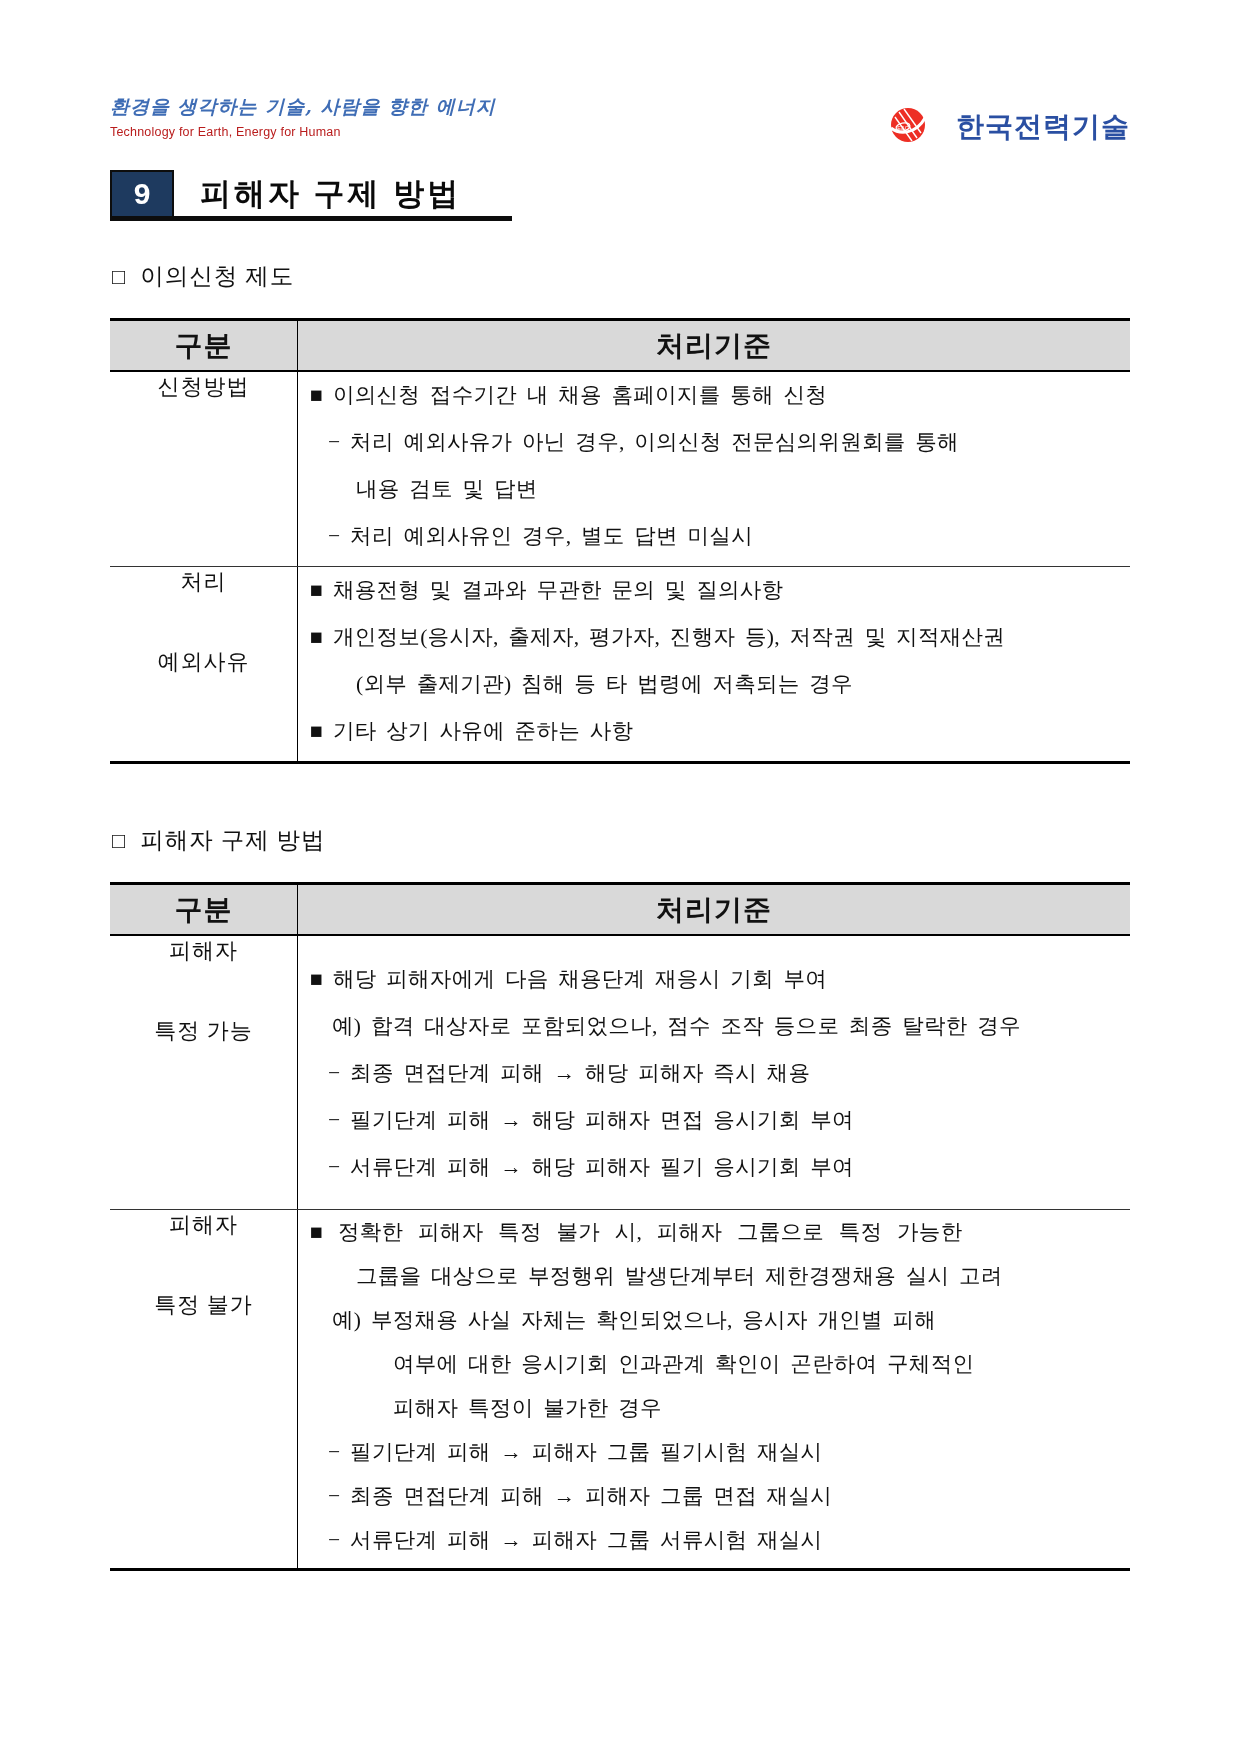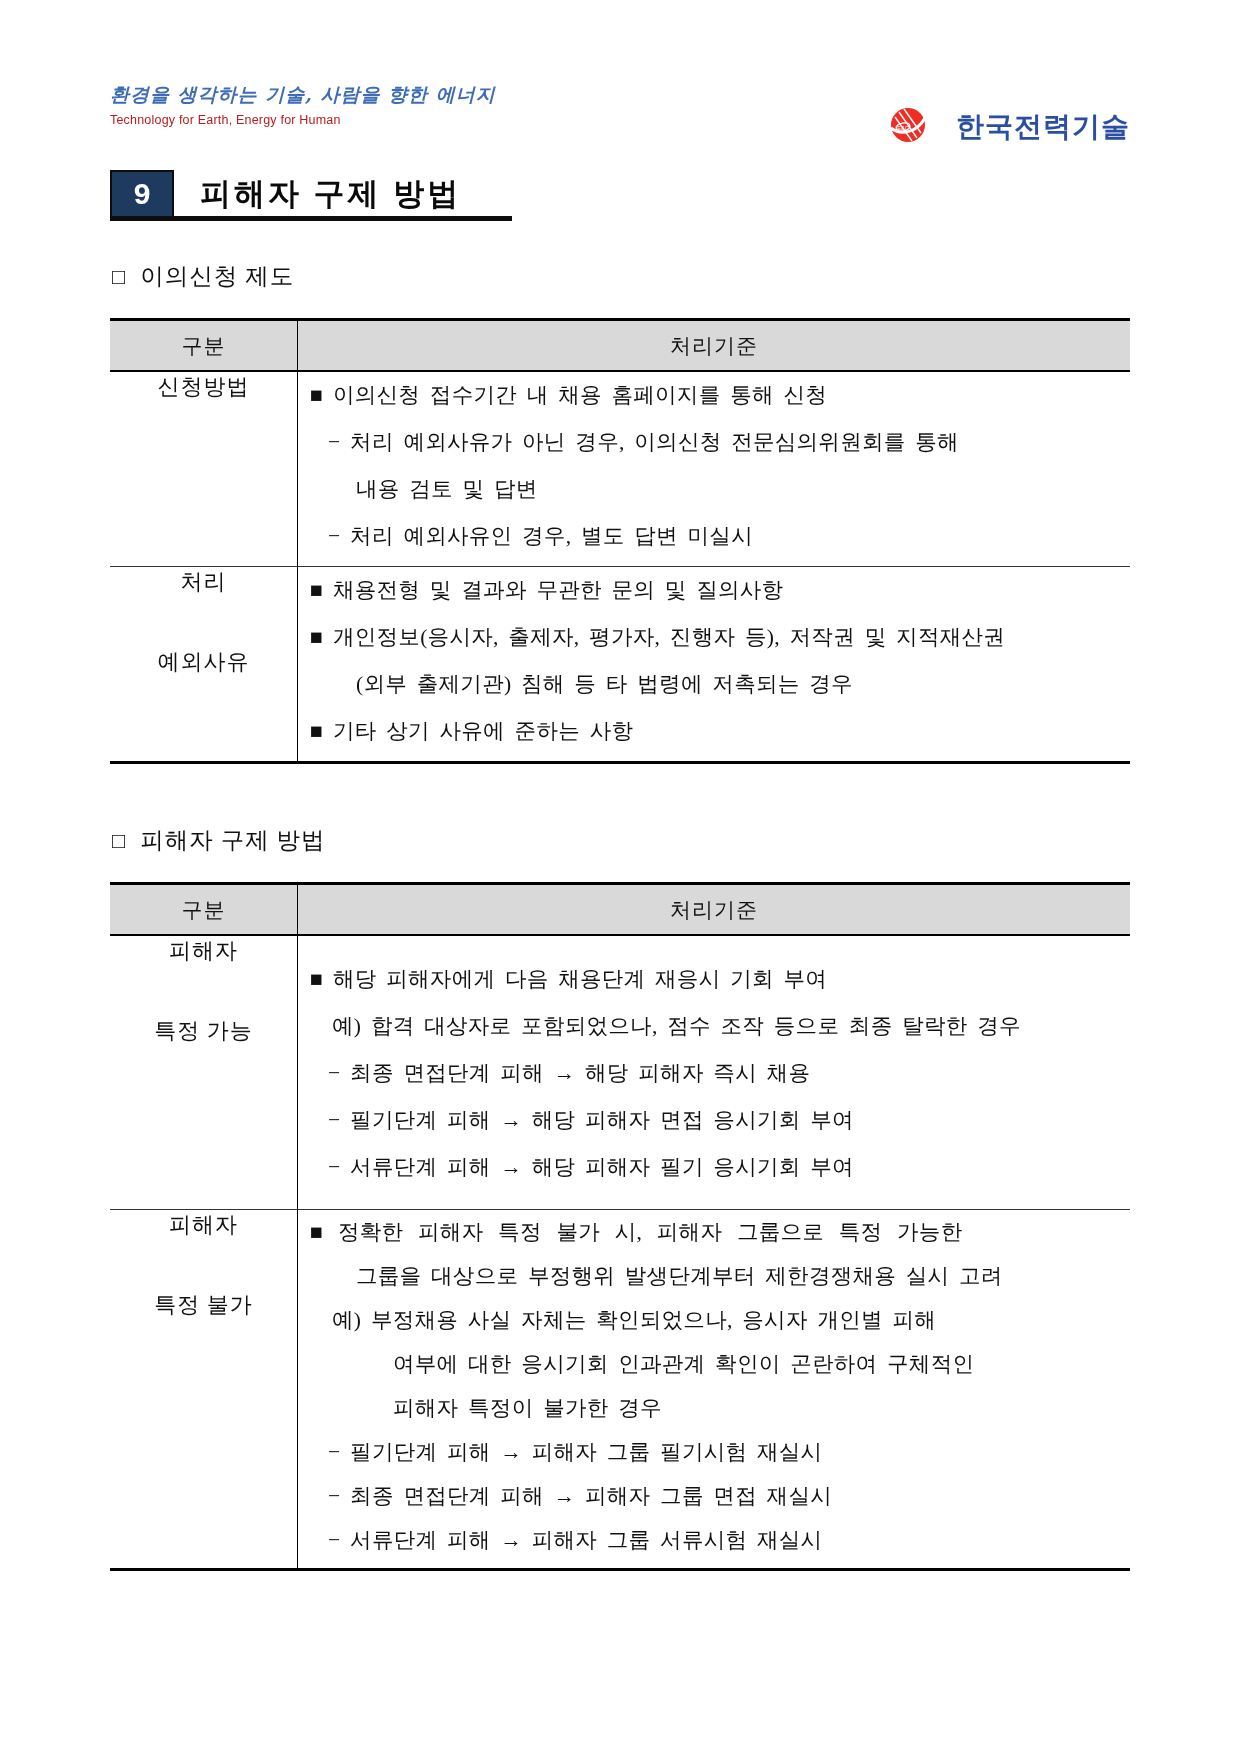--- a/index.html
+++ b/index.html
@@ -4,21 +4,21 @@
 <style>
   html,body { margin:0; padding:0; background:#ffffff; }
   .page {
     position:relative; width:1240px; height:1753px; background:#ffffff;
     font-family:"Liberation Serif","DejaVu Serif",serif; color:#111;
     overflow:hidden;
   }
   .content { margin:0 110px; width:1020px; }
 
   
-  .top-header { display:flex; justify-content:space-between; align-items:flex-start; padding-top:82px; }
+  .top-header { display:flex; justify-content:space-between; align-items:center; padding-top:82px; }
   .slogan-kr {
     font-family:"DejaVu Serif","Liberation Serif",serif; font-style:italic;
     color:#3f6db5; font-size:19px; font-weight:bold; letter-spacing:1px;
   }
   .slogan-en {
     font-family:"Liberation Sans","DejaVu Sans",sans-serif;
     color:#b91c1c; font-size:12.5px; margin-top:5px; letter-spacing:.2px;
   }
   .logo { display:flex; align-items:center; gap:27px; margin-top:22px; }
   .logo-text {
@@ -43,21 +43,21 @@
   
   .subheading { margin:38px 0 0 2px; font-size:23.5px; font-weight:500; letter-spacing:1px; }
   .subheading .marker { margin-right:14px; font-size:22px; }
   .subheading.second { margin-top:60px; }
 
   
   .tbl { margin-top:26px; width:1020px; border-top:3px solid #000; border-bottom:3px solid #000; }
   .tbl-header { display:flex; background:#d9d9d9; border-bottom:2px solid #000; }
   .tbl-header .c1, .tbl-header .c2 {
     display:flex; align-items:center; justify-content:center;
-    font-size:21px; height:49px; letter-spacing:1px;
+    font-size:28px; height:49px; letter-spacing:1px;font-weight:bold;
   }
   .c1 { width:188px; border-right:1.5px solid #000; box-sizing:border-box; flex-shrink:0; }
   .c2 { flex:1; }
   .tbl-row { display:flex; }
   .tbl-row + .tbl-row { border-top:1.5px solid #333; }
   .tbl-row .c1 {
     display:flex; flex-direction:column; justify-content:flex-start; align-items:center;
     gap:50px; font-size:22px; letter-spacing:1px;
   }
   .tbl-row .c2 { padding:0 6px 6px 0; }

